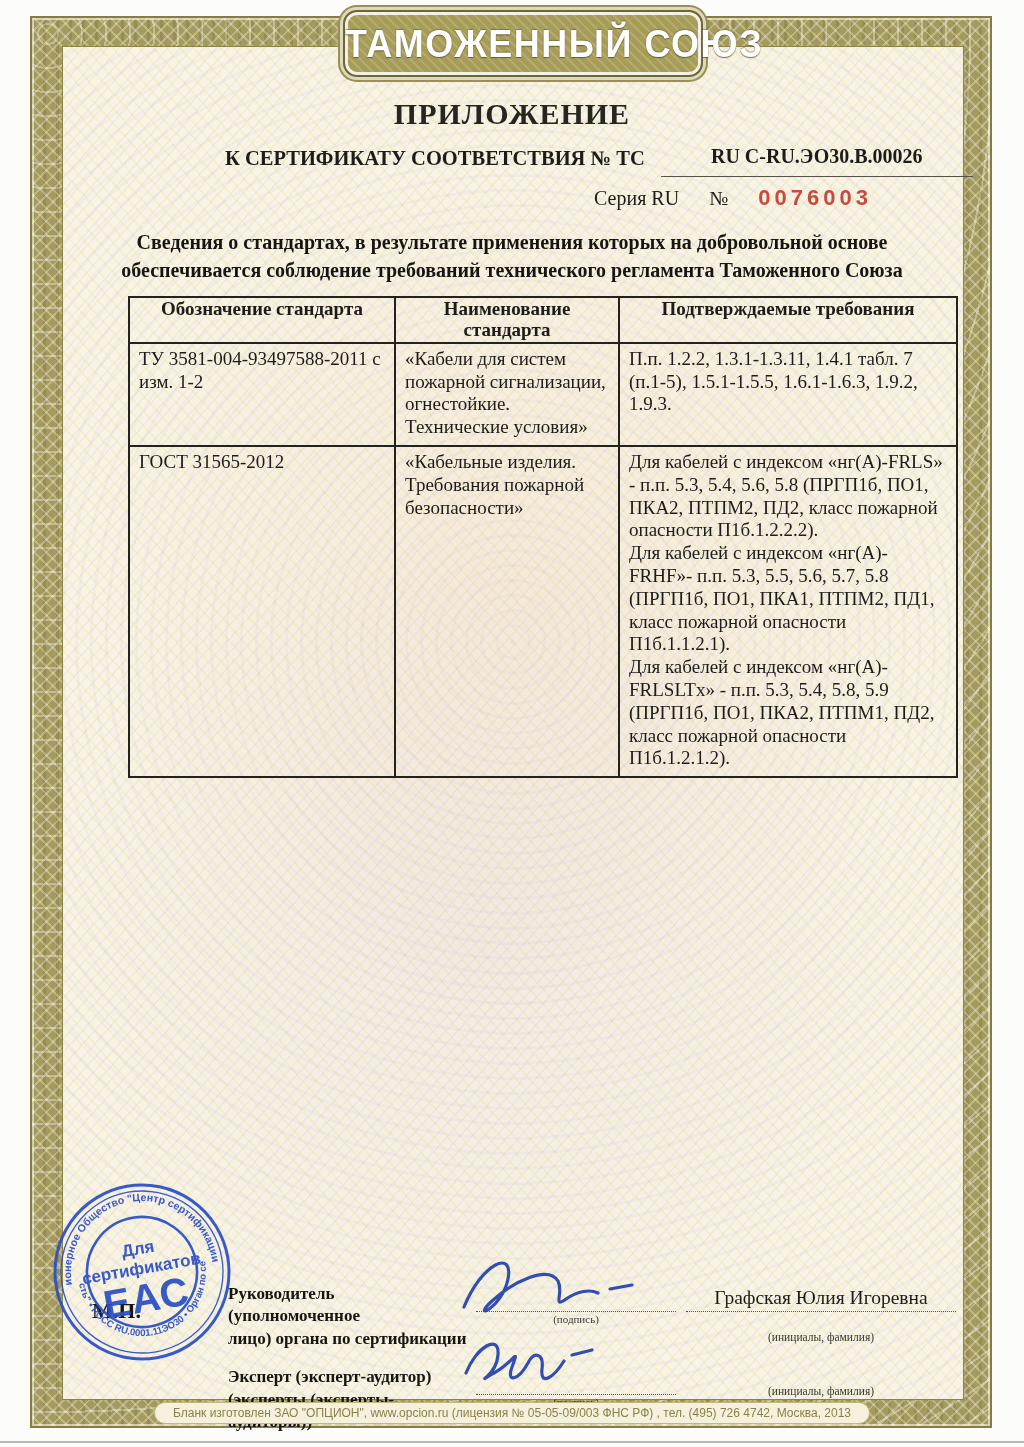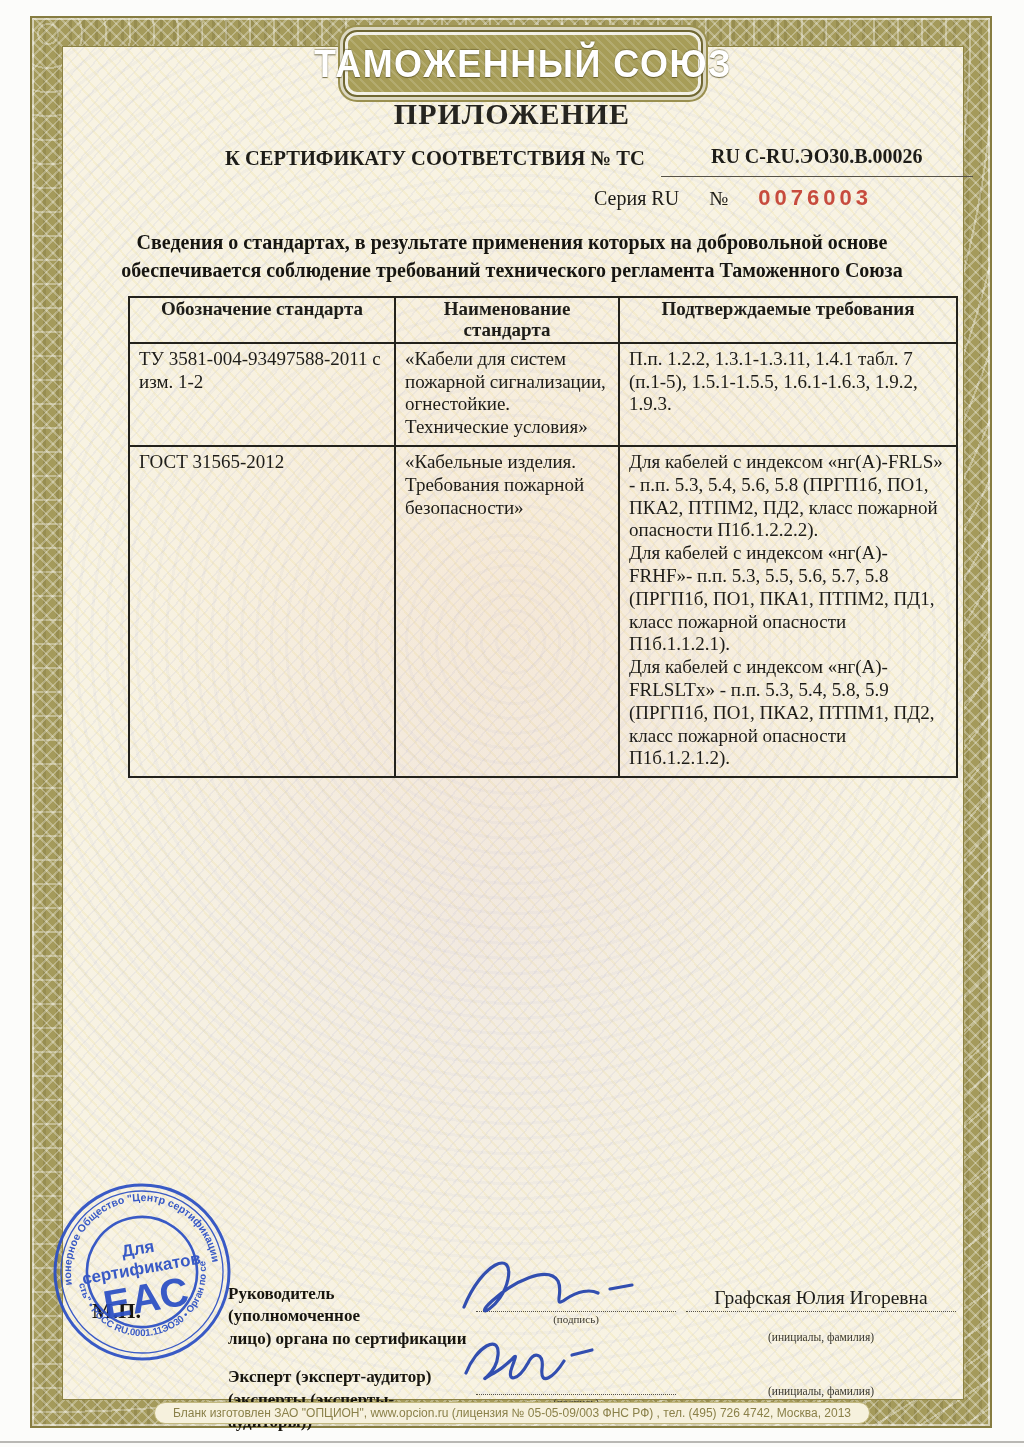--- a/index.html
+++ b/index.html
@@ -34,21 +34,21 @@
   }
   
   .badge{
     position:absolute;left:343px;top:10px;width:356px;height:63px;
     background:
       repeating-linear-gradient(45deg, rgba(255,255,255,.14) 0 2px, transparent 2px 7px),
       #a79d58;
     border:2px solid #6f6733;
     border-radius:14px;
     box-shadow: inset 0 0 0 3px rgba(255,255,255,.85), 0 0 0 3px rgba(255,255,255,.65), 0 0 0 5px #9a9050;
-    display:flex;align-items:center;justify-content:center;margin-top:20px;
+    display:flex;align-items:center;justify-content:flex-start;
   }
   .badge span{
     font-family:"Liberation Sans", sans-serif;font-weight:bold;font-size:36px;
     color:#ffffff;letter-spacing:1.5px;white-space:nowrap;
     text-shadow:0 1px 1px rgba(80,74,30,.8), 0 -1px 1px rgba(80,74,30,.45);
     transform:scaleY(1.06);
   }
   
   .title{
     position:absolute;left:0;top:97px;width:100%;text-align:center;

